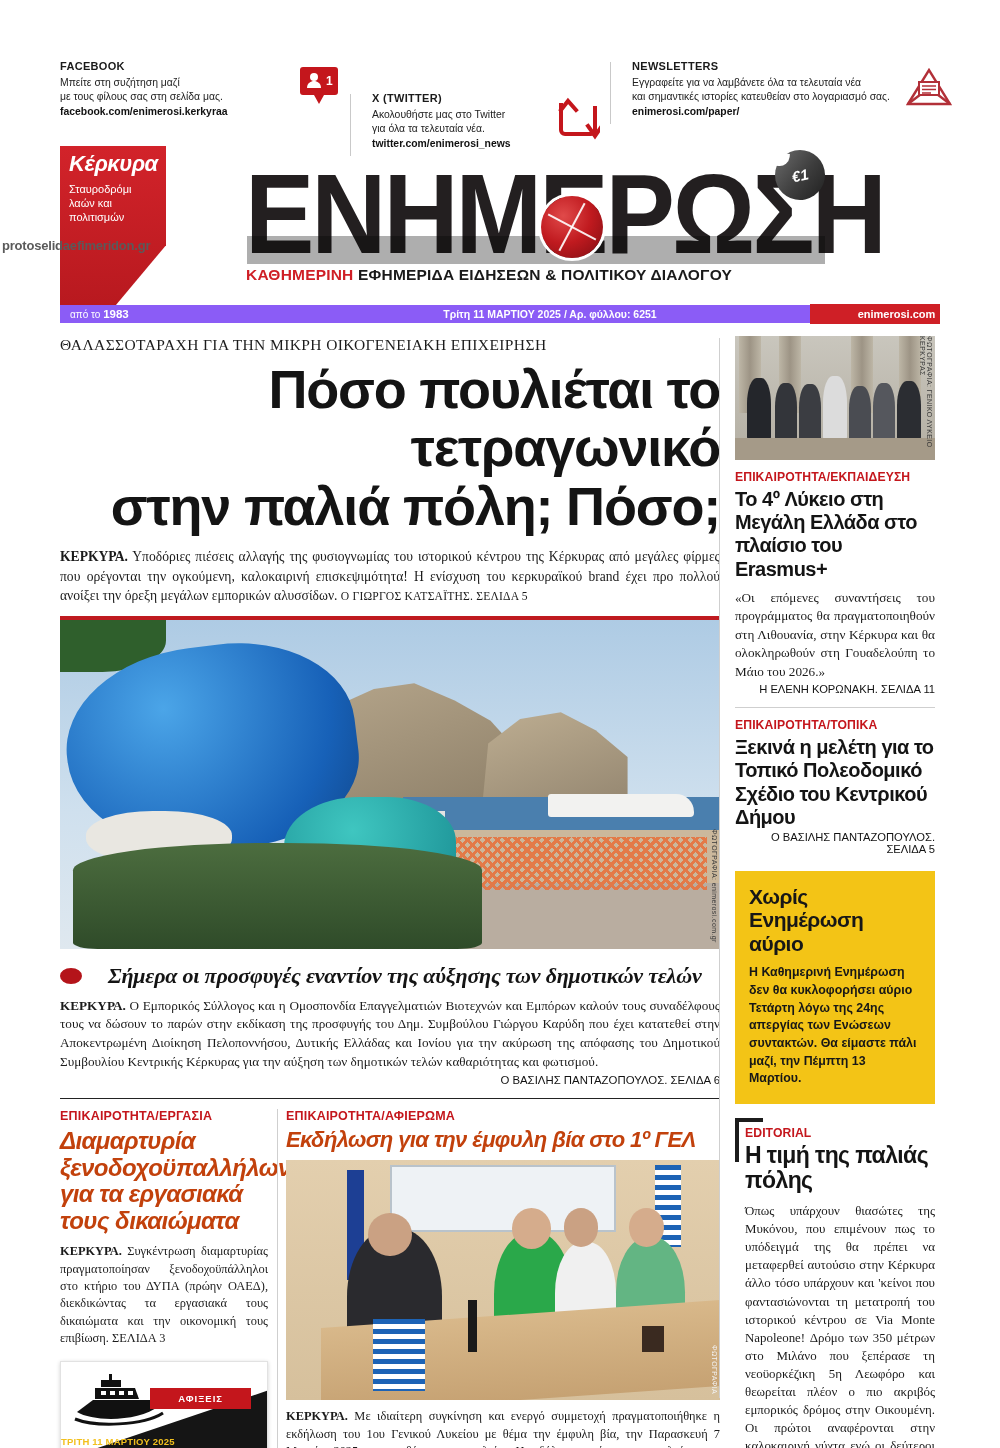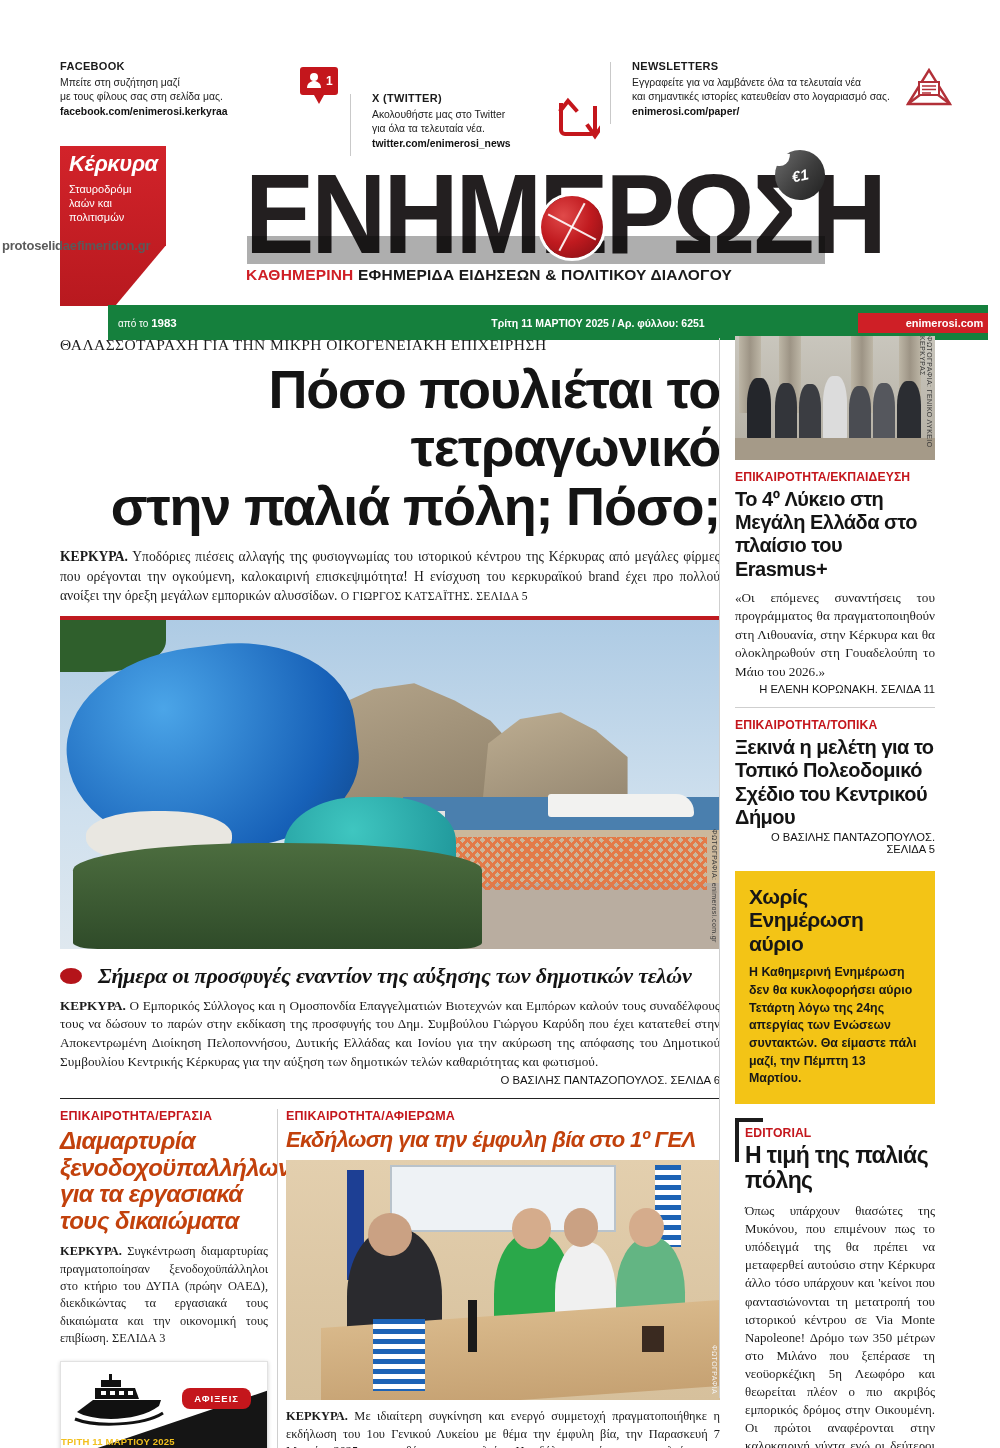--- a/index.html
+++ b/index.html
@@ -91,22 +91,22 @@
   }
 
   .logo-tagline {
     position: absolute; left: 246px; top: 126px; font-size: 15.5px; font-weight: bold;
     letter-spacing: .2px; color: #1a1a1a;
   }
   .logo-tagline .red { color: #cf1f26; }
 
   
   .datebar {
-    position: absolute; left: 60px; top: 305px; width: 880px; height: 35px;
-    background: #15803d; color: #fff; display: flex; align-items: center; margin-left: 48px;
+    position: absolute; left: 60px; top: 305px; width: 880px; height: 18px;
+    background: #8b5cf6; color: #fff; display: flex; align-items: center;
   }
   .datebar .since { font-size: 10px; padding-left: 10px; width: 230px; }
   .datebar .since b { font-size: 11.5px; }
   .datebar .issue { flex: 1; text-align: center; font-size: 10.5px; font-weight: bold; }
   .datebar .site {
     width: 130px; height: 20px; background: #cf1f26; color:#fff;
     font-size: 11px; font-weight: bold; display:flex; align-items:center; justify-content:center;padding-left:43px;
   }
 
   
@@ -136,21 +136,21 @@
   .photo { position: relative; overflow: hidden; background:#ccc; }
   .photo .credit {
     position:absolute; right:2px; bottom:6px; font-size:7px; color:#3a3a3a;
     writing-mode: vertical-rl; letter-spacing:.4px;
   }
   .photo .credit.light { color:#f2f2f2; }
 
   .main-photo { width:660px; height:333px; margin-top: 10px; border-top: 4px solid #bf1a20; }
 
   
-  .sec-head-row { display:flex; align-items:center; gap: 16px; margin-top: 14px; }
+  .sec-head-row { display:flex; align-items:center; gap: 26px; margin-top: 14px; }
   .bullet-oval { width: 22px; height: 16px; border-radius: 50%; background: #b4141a; flex:0 0 22px;}
   .sec-headline {
     font-family: "Liberation Serif", serif; font-style: italic; font-weight: bold;
     font-size: 22px; letter-spacing: -.2px; color: #141414;
   }
   .sec-body {
     font-family: "Liberation Serif", serif; font-size: 13.2px; line-height: 1.42;
     text-align: justify; margin-top: 8px; color:#1b1b1b;
   }
   .byline-right { text-align: right; font-size: 11.4px; margin-top: 2px; }
@@ -183,21 +183,21 @@
     position: relative; overflow: hidden;
   }
   .ferry-dark {
     position:absolute; left:0; top:0; width:100%; height:100%;
     background:#151515; clip-path: polygon(0 62%, 100% 18%, 100% 100%, 0 100%);
   }
   .ferry-ship { position:absolute; left:12px; top:10px; width: 92px; height: 58px; }
   .ferry-badge {
     position:absolute; right:16px; top:26px; background:#c4161c; color:#fff;
     font-size: 9.5px; font-weight: bold; letter-spacing: 1px;
-    padding: 5px 12px; border-radius: 8px;
+    padding: 5px 28px; border-radius: 0;
   }
   .ferry-info { position:absolute; left:0; right:0; top:74px; text-align:left; color:#fff; }
   .ferry-date { color:#f2c01e; font-size: 9.5px; font-weight: bold; letter-spacing:.2px; }
 
   .event-photo { width: 434px; height: 240px; margin-top: 8px; }
 
   
   .rphoto { width: 200px; height: 124px; }
   .r-section-tag { color:#c4161c; font-weight:bold; font-size: 12.2px; margin-top: 10px; letter-spacing:.1px;}
   .r-headline { font-size: 20px; line-height: 1.16; font-weight: bold; letter-spacing:-.5px; margin-top:4px; color:#141414;}

